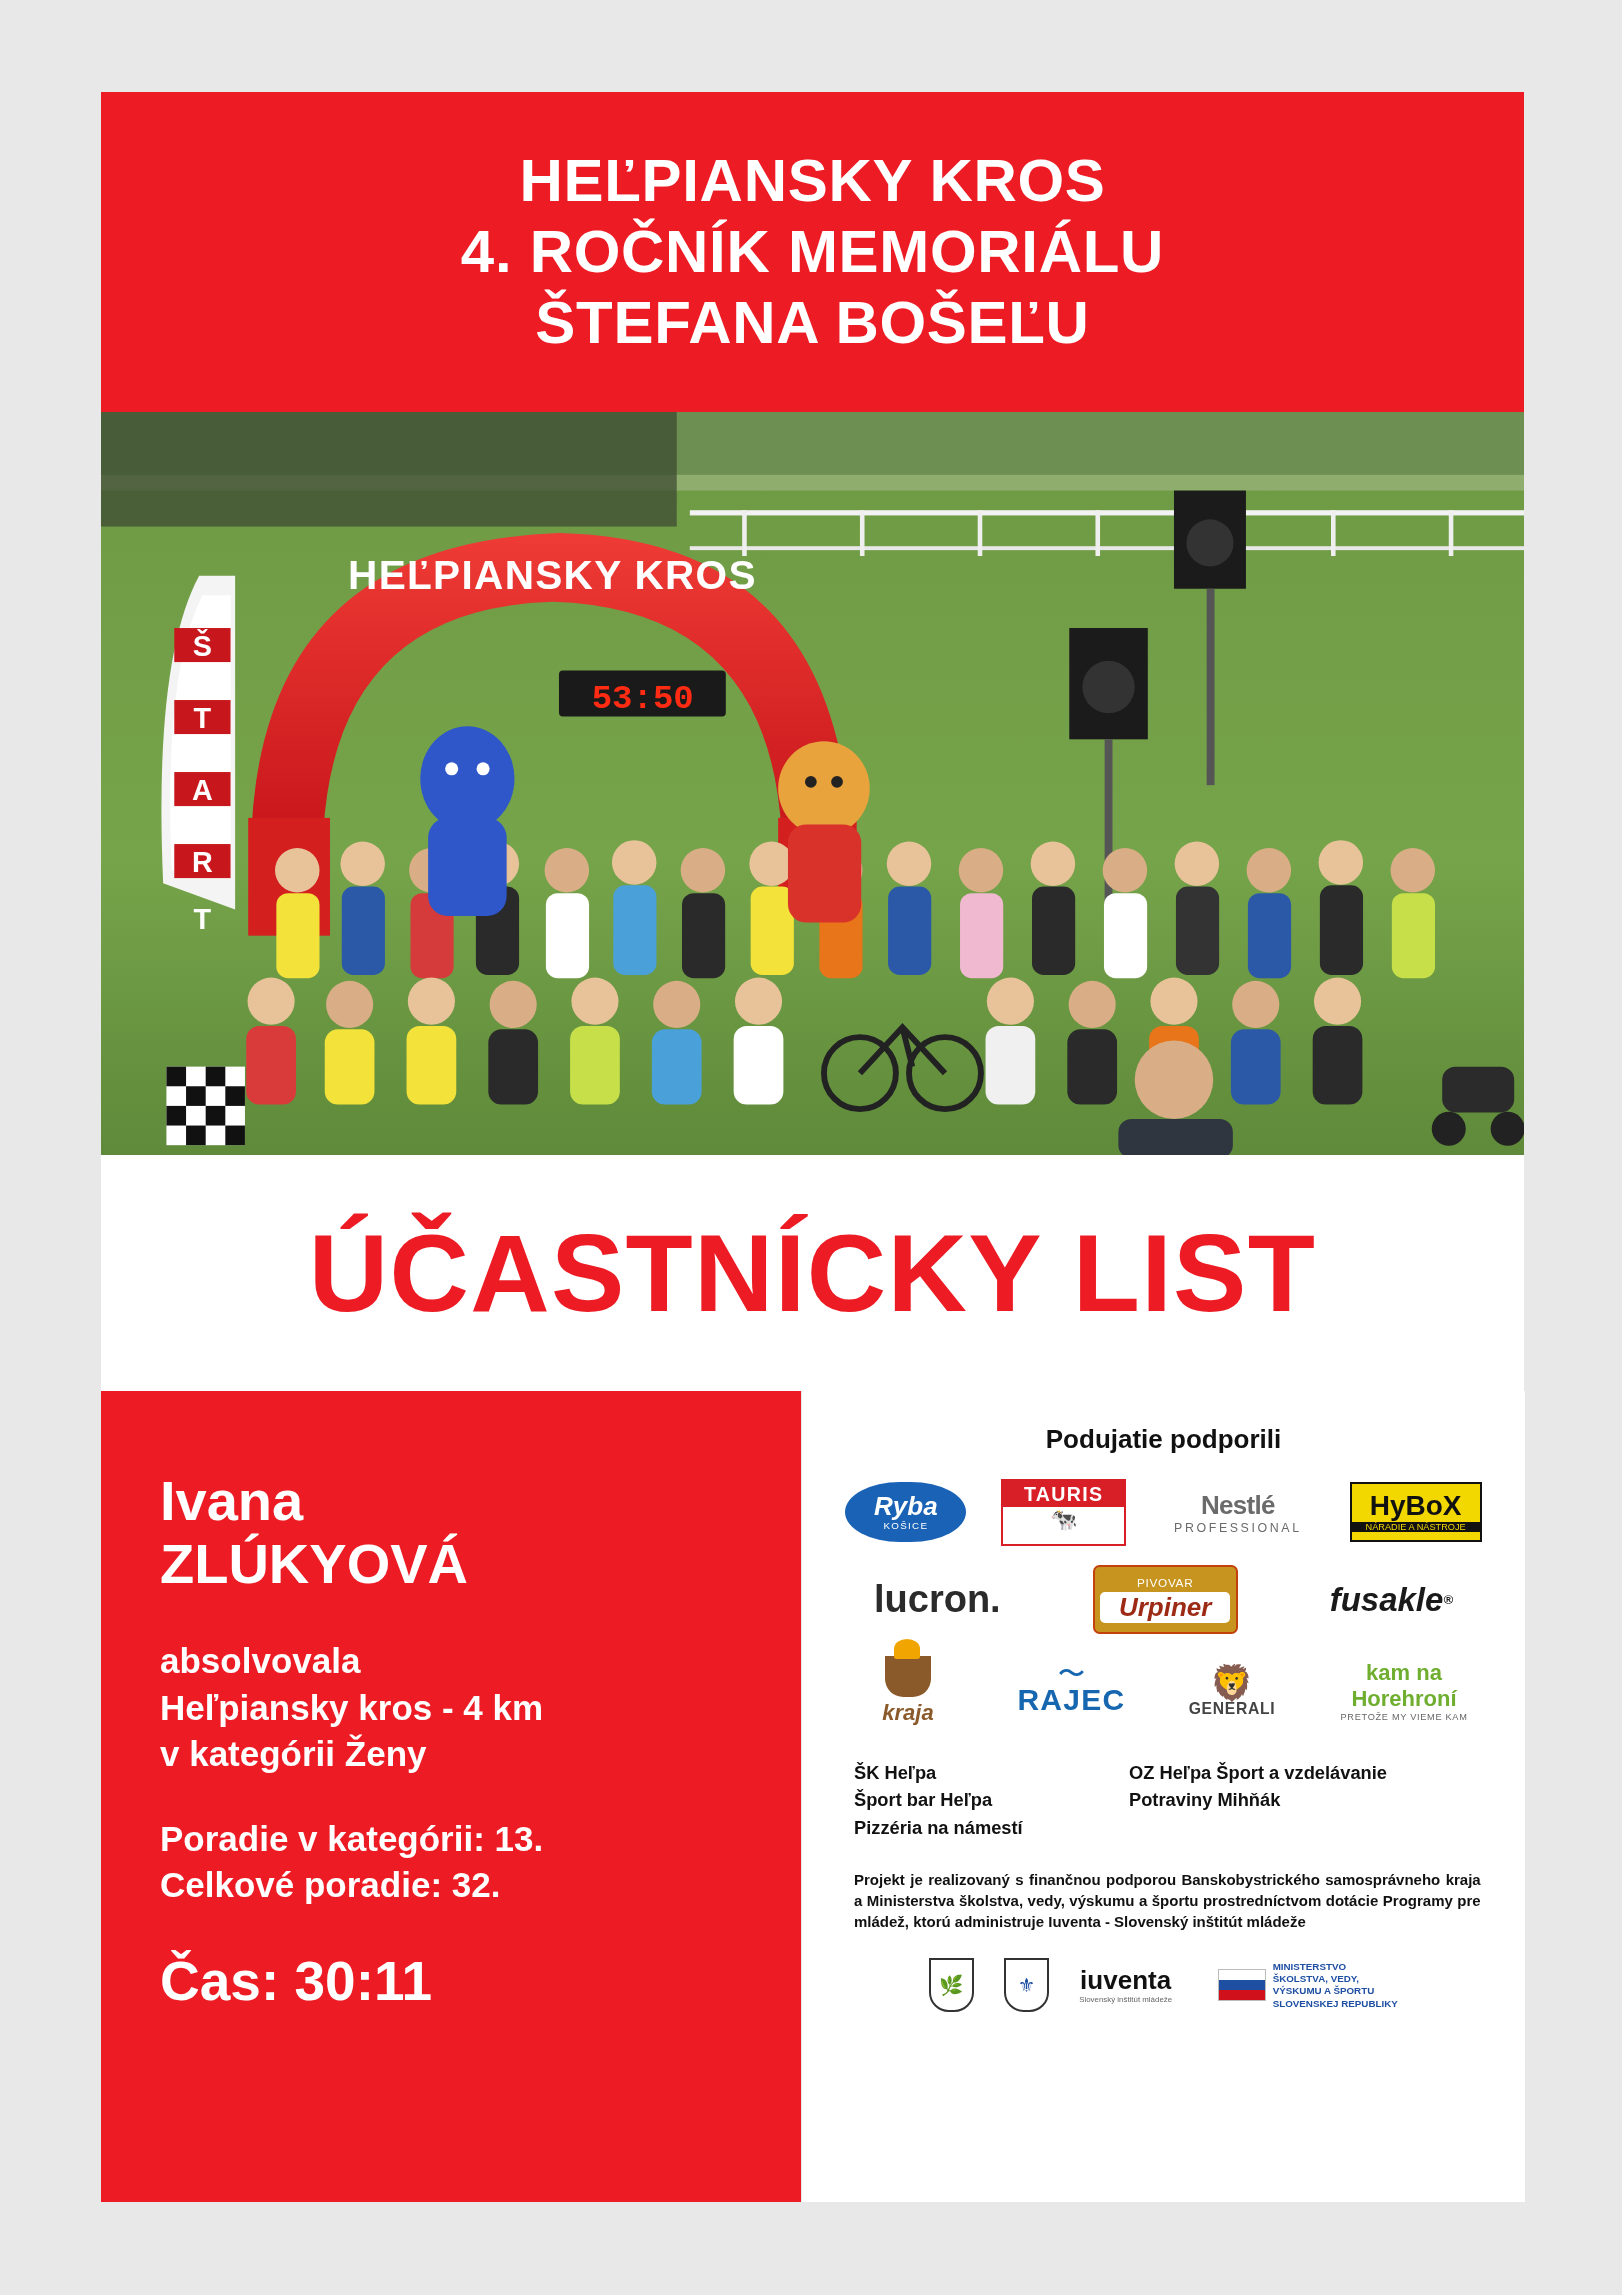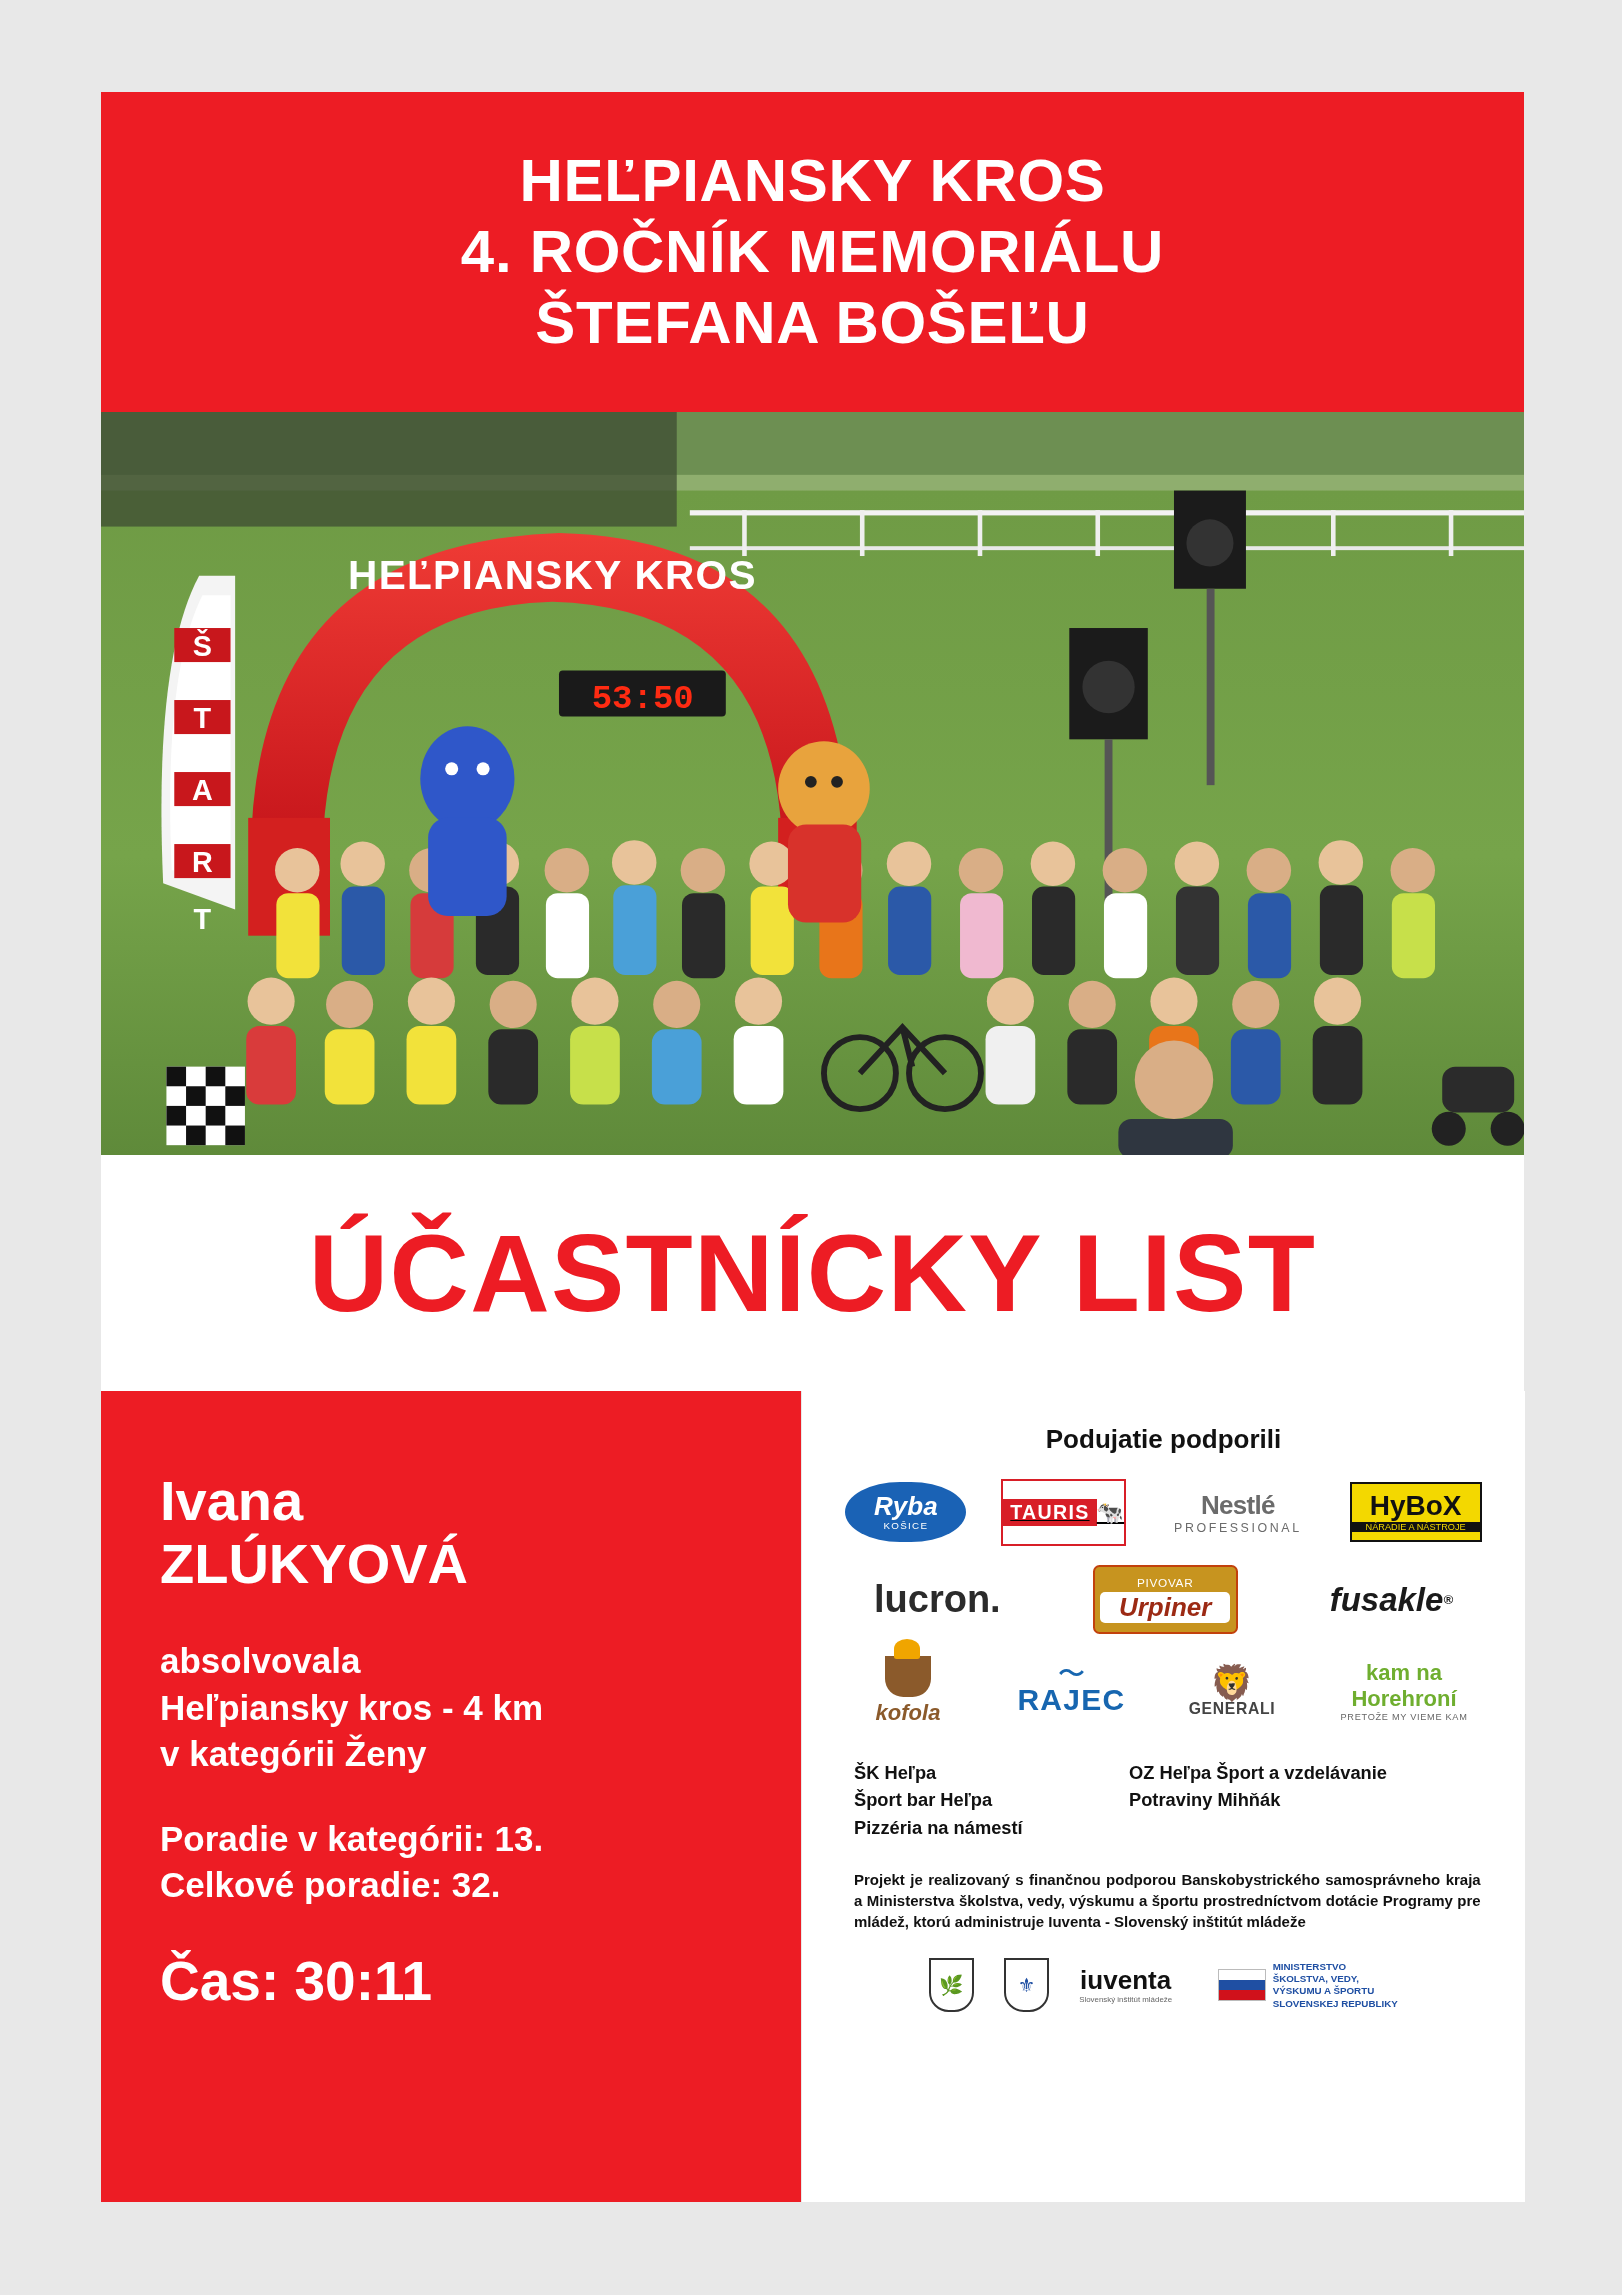--- a/index.html
+++ b/index.html
@@ -148,21 +148,21 @@
   .logo-ryba {
     background: #1a62b5; color: #fff; border-radius: 50%/55%;
     width: 121px; height: 60px;
     flex-direction: column; line-height: 1;
   }
   .logo-ryba .l1 { font-size: 26px; font-style: italic; font-weight: bold; }
   .logo-ryba .l2 { font-size: 9.8px; letter-spacing: 1.3px; margin-top: 2px;}
 
   .logo-tauris {
     width: 121px; height: 63px; border: 2.6px solid #d81e27; background:#fff;
-    flex-direction: row; justify-content: center; text-decoration: underline;
+    flex-direction: column; justify-content: flex-start;
   }
   .logo-tauris .bar {
     background: #d81e27; color: #fff; width: 100%; font-size: 19.6px; font-weight: bold;
     letter-spacing: 1.3px; padding: 2.6px 0 1.3px 0;
   }
   .logo-tauris .bull { font-size: 22px; color:#d81e27; line-height: 1; margin-top:1.3px;}
 
   .logo-nestle {
     width: 154px; height: 63px; flex-direction: column; color: #6b6b6b;
   }
@@ -497,21 +497,21 @@
       </div>
       <div class="logo logo-fusakle">
         <span>fusakle</span>
           <sup>®</sup>
       </div>
     </div>
 
     <div class="logo-row">
       <div class="logo logo-kofola">
         <div class="cup"></div>
-        <div class="txt">kofola</div>
+        <div class="txt">kraja</div>
       </div>
       <div class="logo logo-rajec">
         <div class="wave">〜</div>
         <div class="txt">RAJEC</div>
       </div>
       <div class="logo logo-generali">
         <div class="lion">🦁</div>
         <div class="txt">GENERALI</div>
       </div>
       <div class="logo logo-kam">

